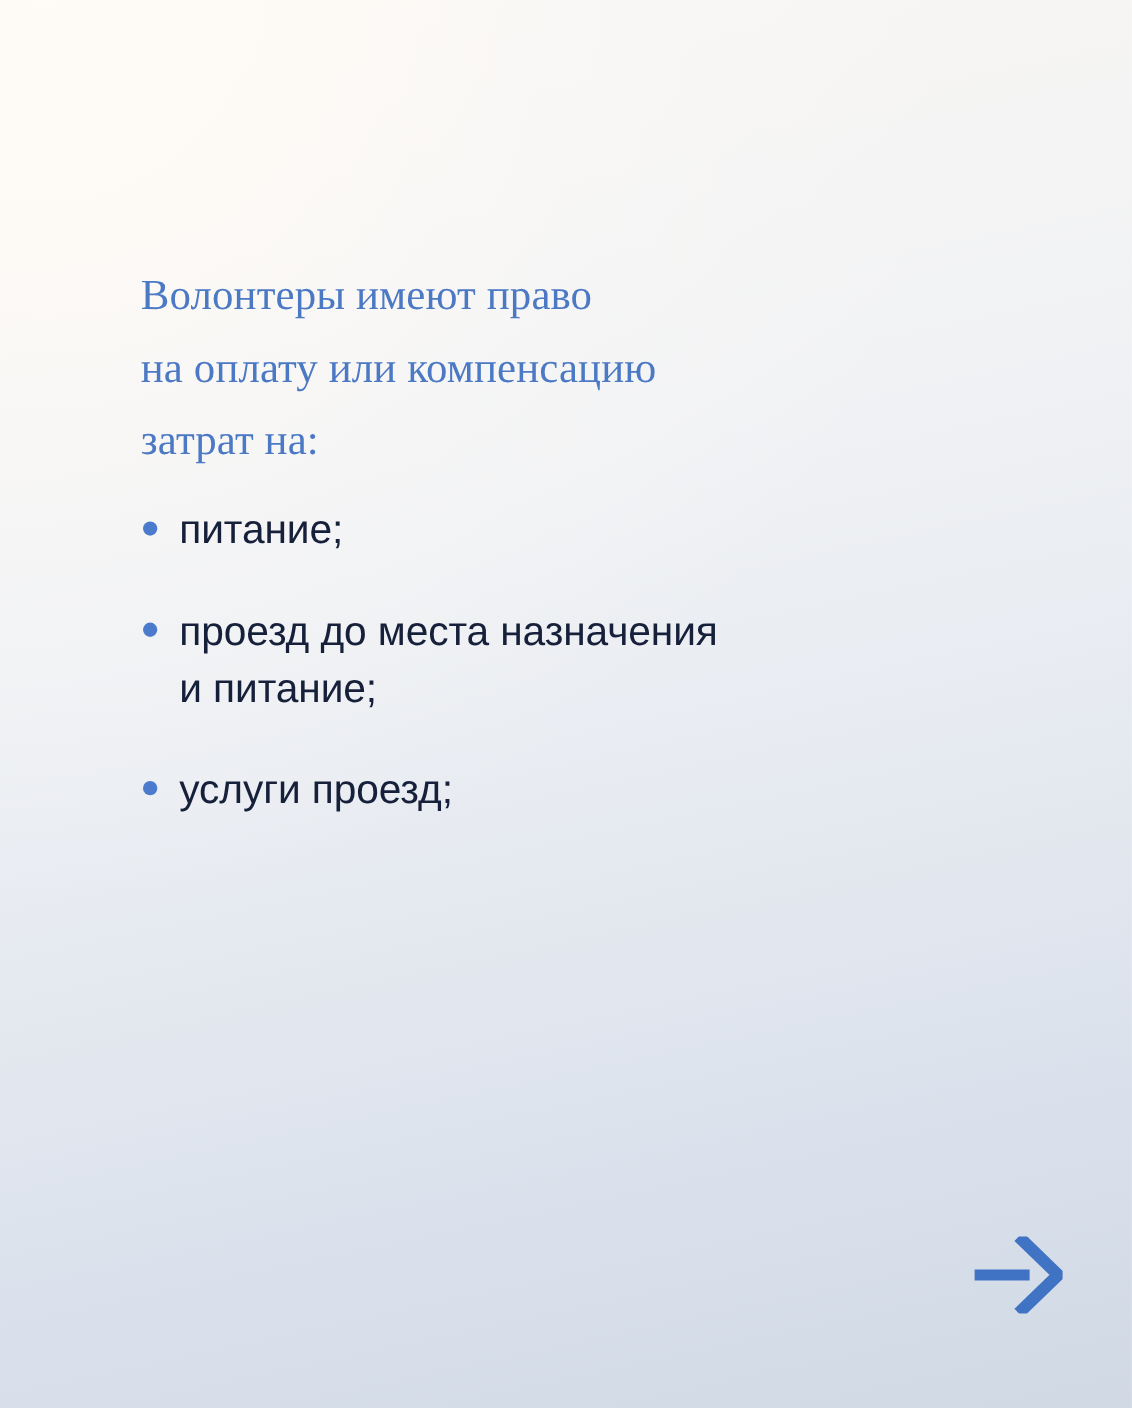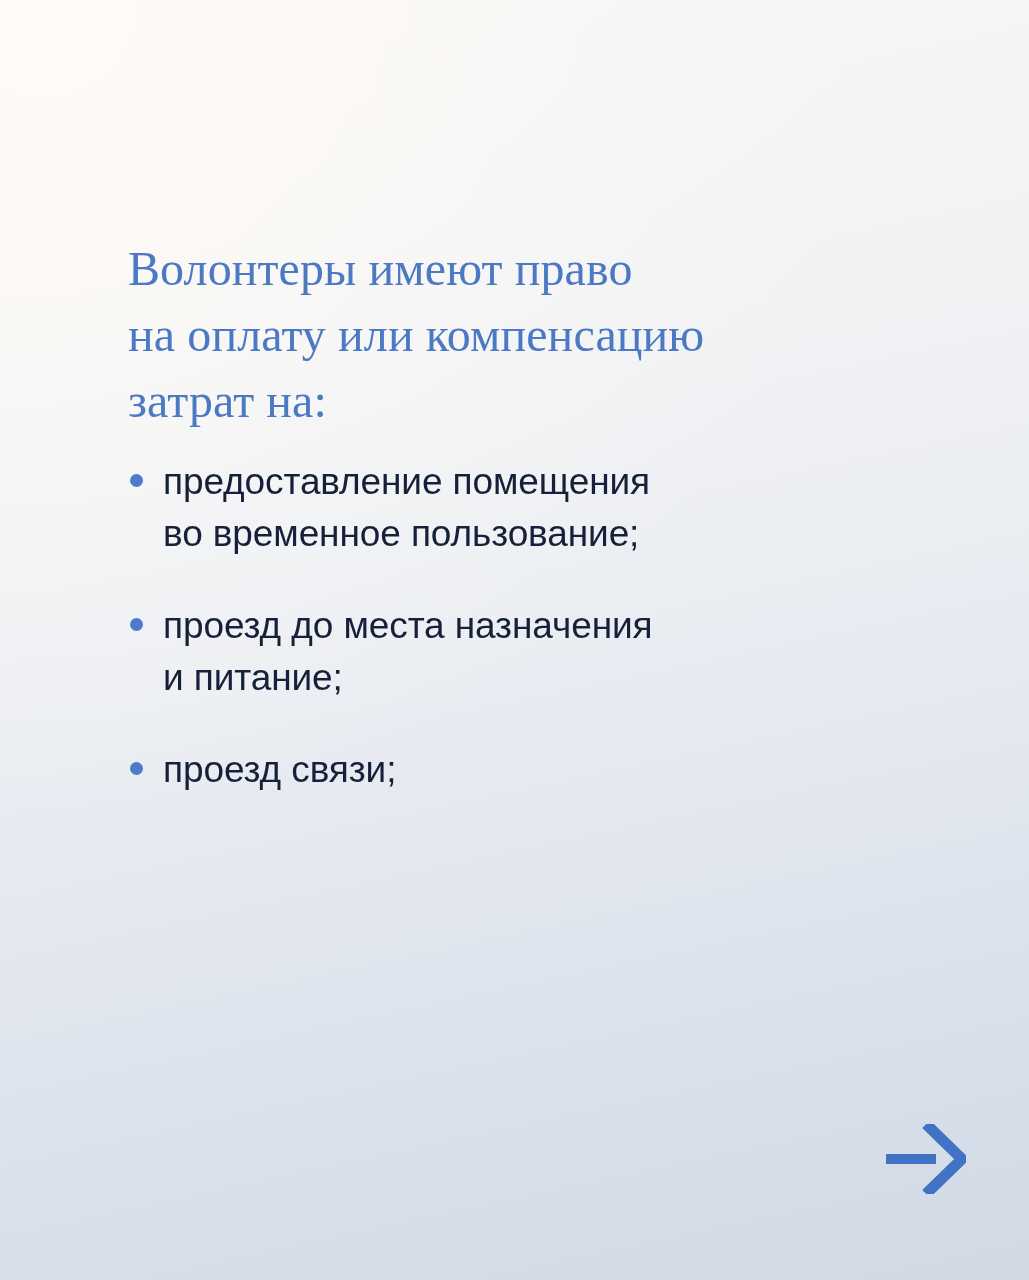--- a/index.html
+++ b/index.html
@@ -41,21 +41,21 @@
 
   
   .heading {
     position: absolute;
     left: 128px;
     top: 236px;
     width: 800px;
     margin: 0;
     font-family: "Liberation Serif", "DejaVu Serif", serif;
     font-weight: 400;
-    font-size: 48px;
+    font-size: 39px;
     line-height: 66px;
     letter-spacing: 0.1px;
     color: #4c79c4;
     white-space: pre-line;
   }
 
   
   .bullets {
     position: absolute;
     left: 128px;
@@ -116,37 +116,36 @@
 <body>
 
 <div class="slide">
 
   <h1 class="heading">Волонтеры имеют право
 на оплату или компенсацию
 затрат на:</h1>
 
   <ul class="bullets">
 
-
     <li class="bullet-item">
       <span class="bullet-dot"></span>
-      <span class="bullet-text">предоставление помещения
-во временное пользование;</span>
+      <span class="bullet-text">питание;</span>
     </li>
+
 
 
     <li class="bullet-item">
       <span class="bullet-dot"></span>
       <span class="bullet-text">проезд до места назначения
 и питание;</span>
     </li>
 
     <li class="bullet-item">
       <span class="bullet-dot"></span>
-      <span class="bullet-text">проезд связи;</span>
+      <span class="bullet-text">услуги проезд;</span>
     </li>
 
   </ul>
 
   <button class="next-arrow">
     <svg viewBox="0 0 82 70" xmlns="http://www.w3.org/2000/svg">
       <path d="M2 30 H52 V40 H2 Z" fill="#4173c4"></path>
       <path d="M46 4 L78 35 L46 66" fill="none" stroke="#4173c4" stroke-width="11" stroke-linecap="square" stroke-linejoin="miter"></path>
     </svg>
   </button>

